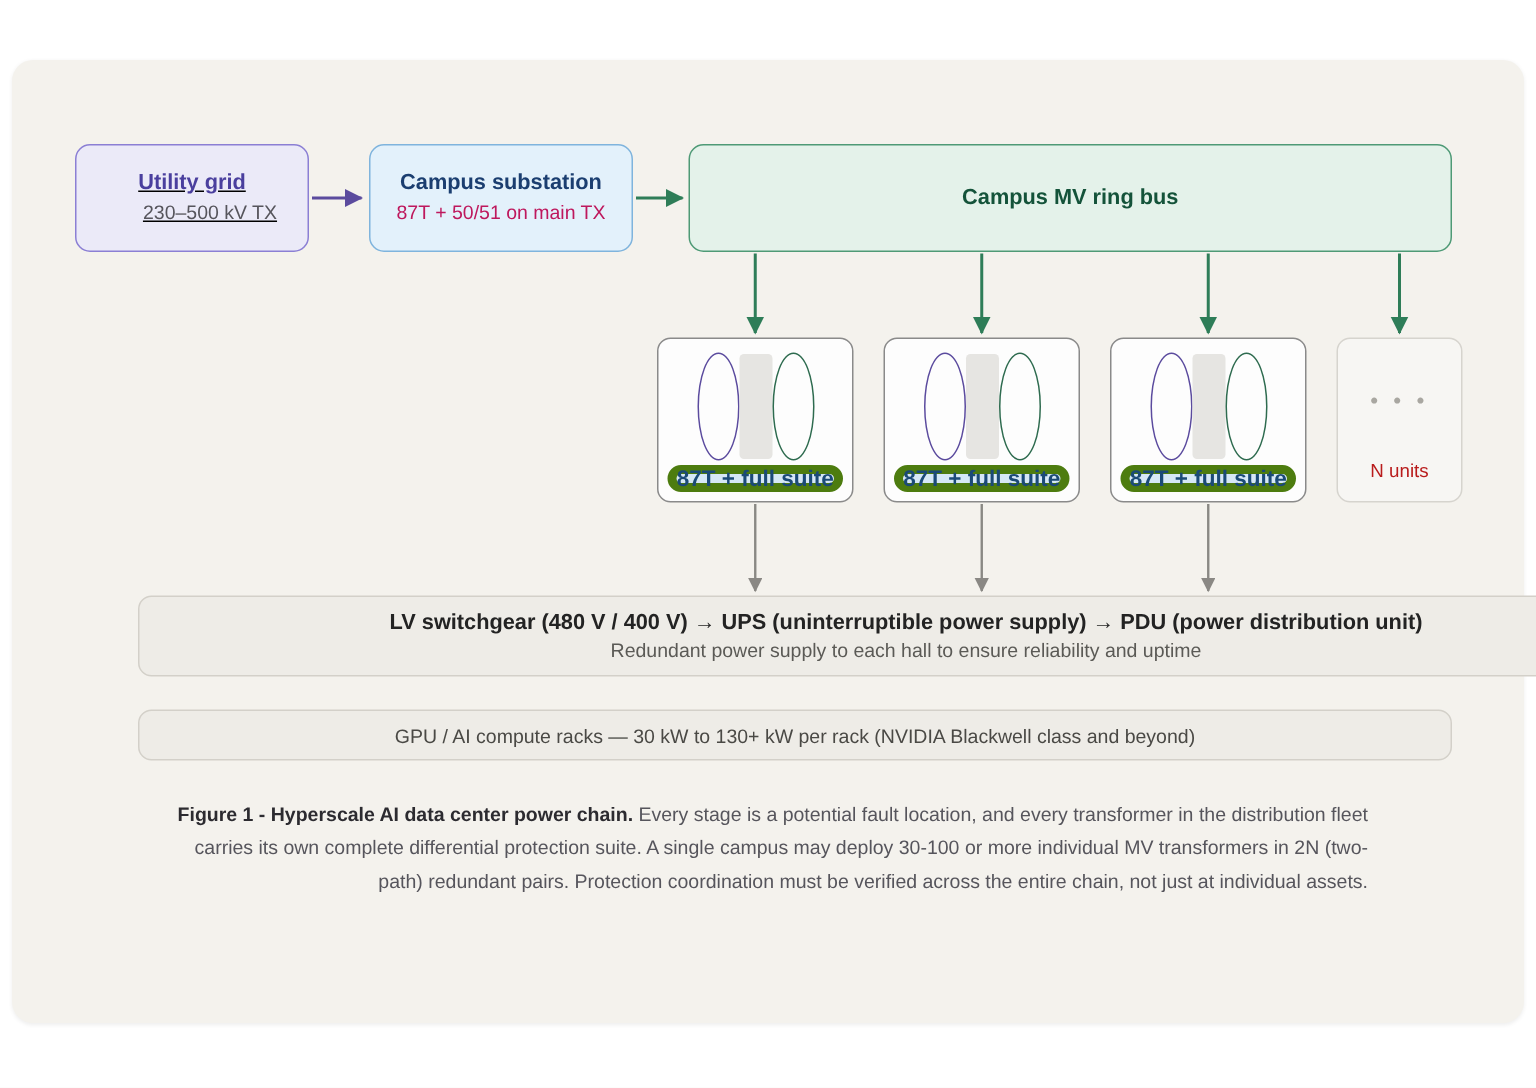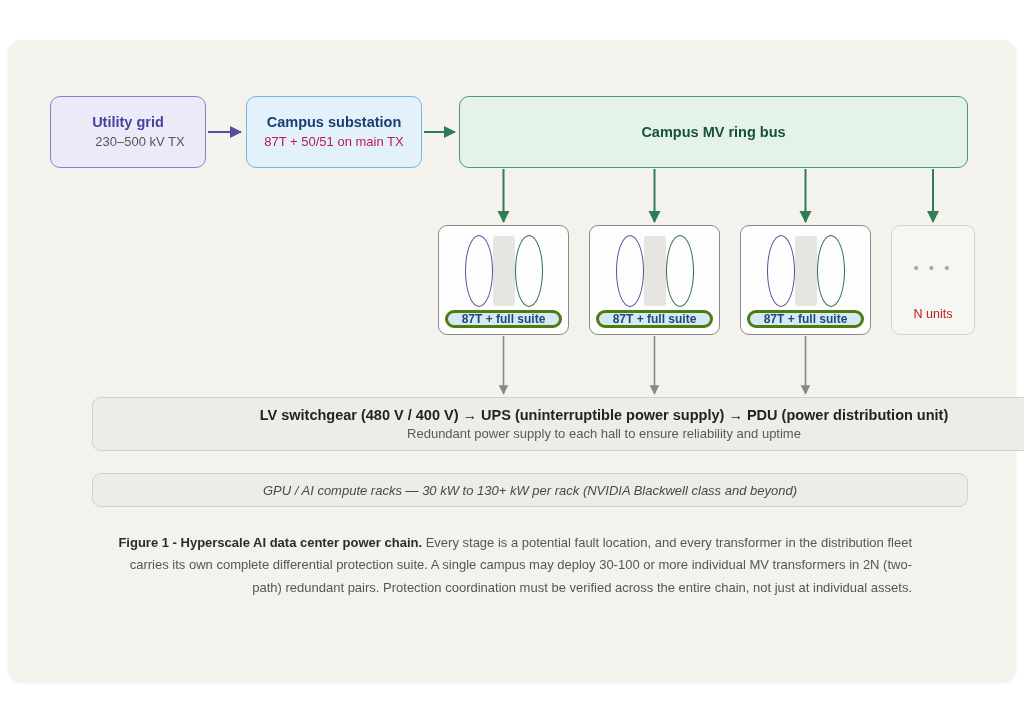--- a/index.html
+++ b/index.html
@@ -45,20 +45,21 @@
   }
 
   
   #utility-grid {
     left: 50px;
     top: 96px;
     width: 156px;
     height: 72px;
     background: #ebeaf8;
     border: 1.5px solid #8b7fd4;
+    text-decoration: underline;
   }
   #utility-grid .title { font-size: 14.5px; color: #4a3f9e; }
   #utility-grid .sub   { font-size: 13px; color: #56555c; margin-top: 3px; margin-left: 24px; }
 
   
   #campus-substation {
     left: 246px;
     top: 96px;
     width: 176px;
     height: 72px;
@@ -122,23 +123,23 @@
   }
 
   .suite-badge {
     position: absolute;
     left: 6px;
     right: 6px;
     bottom: 6px;
     height: 18px;
     box-sizing: border-box;
     background: #d6e8f6;
-    border: 3px solid #4d7c0f;
+    border: 6px solid #4d7c0f;
     border-radius: 9px;
-    font-size: 12px;
+    font-size: 15px;
     font-weight: bold;
     color: #1b4a77;
     display: flex;
     align-items: center;
     justify-content: center;
   }
 
   
   #n-units {
     position: absolute;
@@ -192,21 +193,21 @@
   #lv-chain .sub   { font-size: 13px; color: #5b5a56; margin-top: 3px; }
 
   #gpu-racks {
     left: 92px;
     top: 473px;
     width: 876px;
     height: 34px;
     background: #eeece7;
     border: 1.2px solid #d3d0c9;
   }
-  #gpu-racks .title { font-size: 13px; color: #4a4945; font-weight: normal; font-style: italic; }
+  #gpu-racks .title { font-size: 13px; color: #4a4945; font-weight: normal; }
 
   
   #connectors {
     position: absolute;
     left: 0; top: 0;
     width: 1024px;
     height: 725px;
     pointer-events: none;
   }
 

